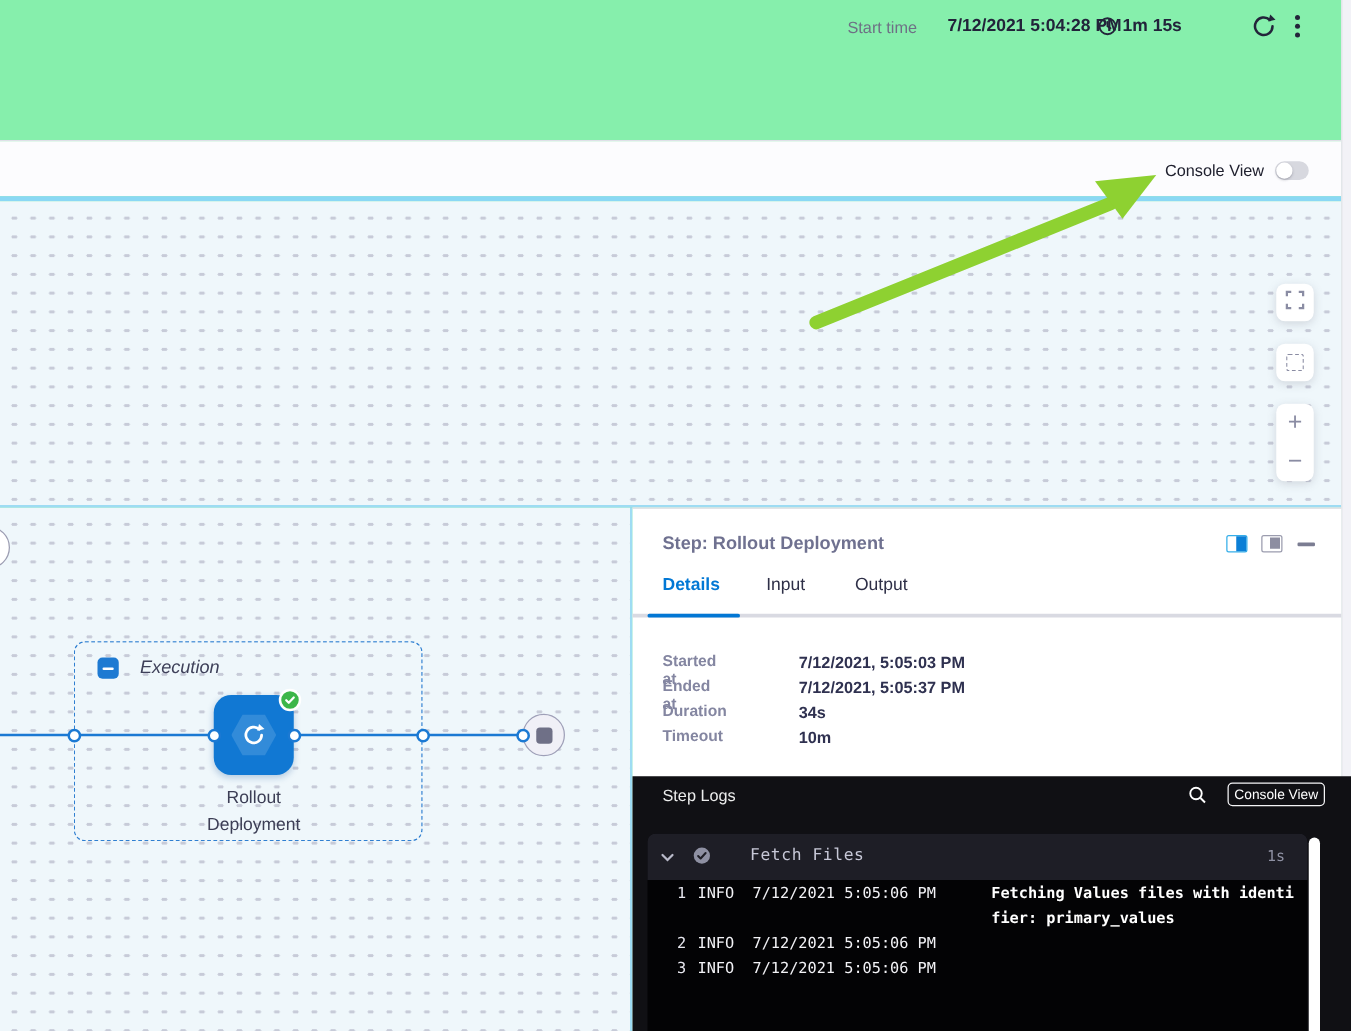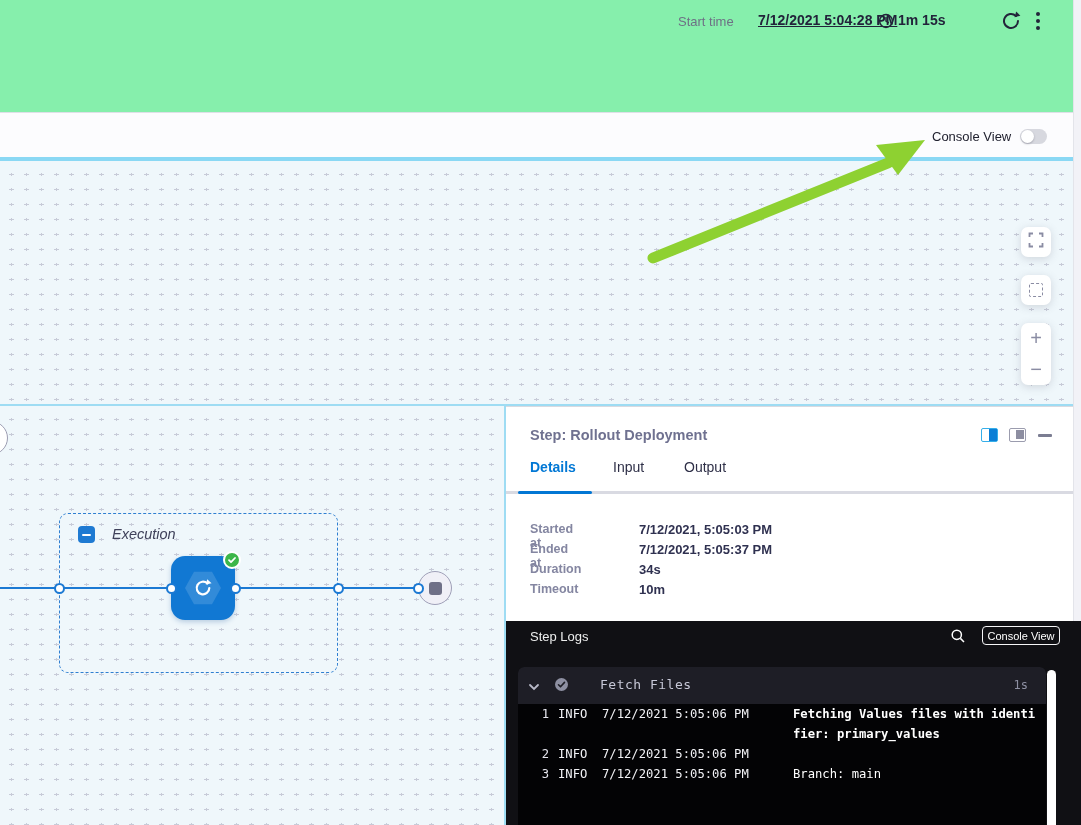--- a/index.html
+++ b/index.html
@@ -2,21 +2,21 @@
 <html><head>
 <meta charset="utf-8">
 <style>
   * { margin:0; padding:0; box-sizing:border-box; }
   html,body { width:1081px; height:825px; }
   body { font-family:"Liberation Sans", sans-serif; background:#fff; }
   #app { position:relative; width:1081px; height:825px; overflow:hidden; background:#86efac; }
 
   
   .hdr-label { position:absolute; left:678px; top:14px; font-size:13px; color:#6e7085; }
-  .hdr-value { position:absolute; left:758px; top:12px; font-size:14px; font-weight:600; color:#22233a;text-decoration:underline; }
+  .hdr-value { position:absolute; left:758px; top:12px; font-size:14px; font-weight:600; color:#22233a; }
   .clock-ic { position:absolute; left:878px; top:13px; width:16px; height:16px; }
   .elapsed  { position:absolute; left:898px; top:12px; font-size:14px; font-weight:700; color:#22233a; }
   .refresh-btn { position:absolute; left:999px; top:9px; width:24px; height:24px; cursor:pointer; }
   .kebab-btn { position:absolute; left:1029px; top:9px; width:18px; height:24px; display:flex; flex-direction:column; align-items:center; justify-content:center; gap:3px; cursor:pointer; }
   .kebab-btn i { width:4px; height:4px; border-radius:50%; background:#23243a; }
   .hdr-divider { position:absolute; left:0; top:112px; width:1073px; height:1px; background:#dfe0e8; }
 
   
   .subheader { position:absolute; left:0; top:113px; width:1073px; height:44px; background:#fcfcfe; }
   .cv-label { position:absolute; left:932px; top:129px; font-size:13px; color:#20212f; }
@@ -205,20 +205,24 @@
   <div class="dot" style="left:53.5px; top:582.5px;"></div>
   <div class="dot" style="left:166px;  top:582.5px;"></div>
   <div class="dot" style="left:230px;  top:582.5px;"></div>
   <div class="dot" style="left:332.5px;top:582.5px;"></div>
   <div class="dot" style="left:413px;  top:582.5px;"></div>
 
   <div class="end-node">
       <i></i>
     </div>
 
+  <div class="node-label">
+    <div>Rollout</div>
+    <div>Deployment</div>
+  </div>
 
   <div class="panel">
     <span class="panel-title">Step: Rollout Deployment</span>
     <span class="lay-ic1">
         <i></i>
       </span>
     <span class="lay-ic2">
         <i></i>
       </span>
     <span class="min-btn"></span>
@@ -282,21 +286,20 @@
           </div>
           <div class="lrow">
             <span class="lnum">2</span>
             <span class="llvl">INFO</span>
             <span class="ltime">7/12/2021 5:05:06 PM</span>
           </div>
           <div class="lrow">
             <span class="lnum">3</span>
             <span class="llvl">INFO</span>
             <span class="ltime">7/12/2021 5:05:06 PM</span>
-            <span class="lmsg">Branch: main</span>
           </div>
         </div>
       </div>
       <div class="log-scrollbar"></div>
     </div>
   </div>
 
 </div>
 
 </body></html>

